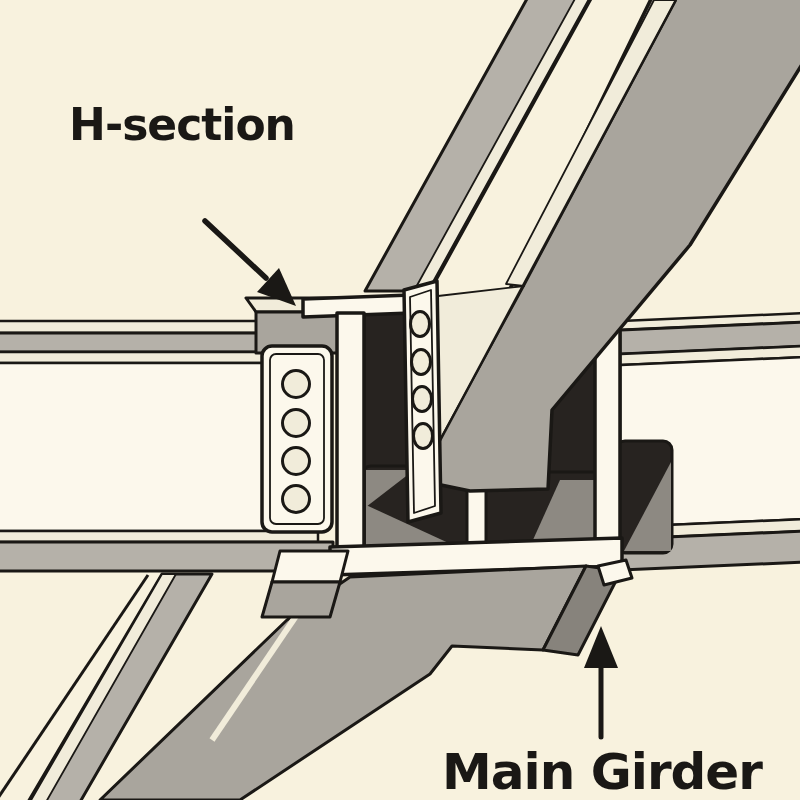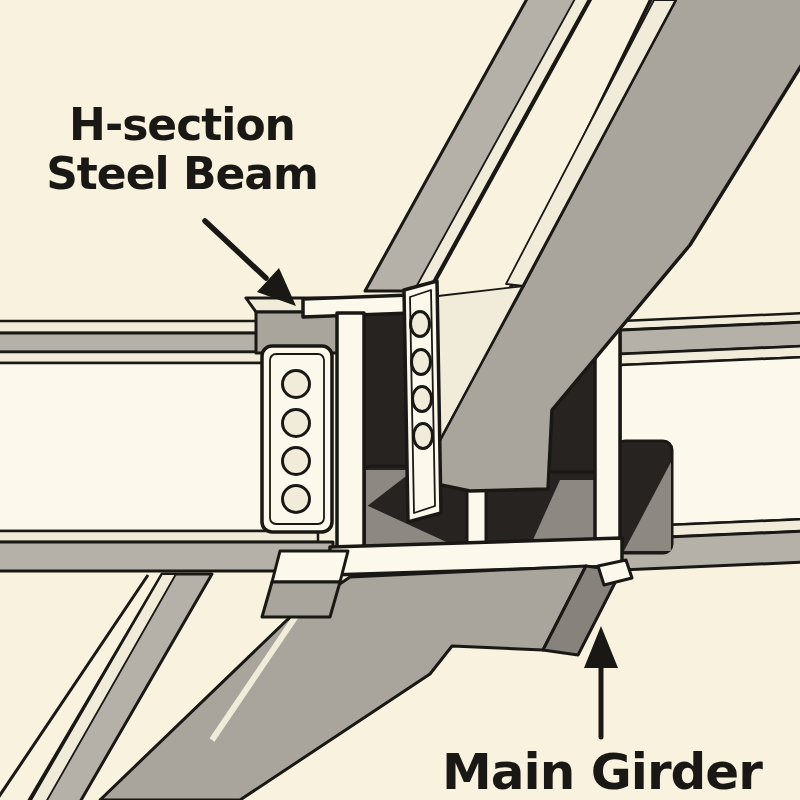--- a/index.html
+++ b/index.html
@@ -131,18 +131,17 @@
       <polygon class="f-ink" points="296,306 257,292 279,268"></polygon>
     </g>
     <g>
       <line x1="601" y1="737" x2="601" y2="648" stroke="var(--outline)" stroke-width="5" stroke-linecap="round"></line>
       <polygon class="f-ink" points="601,626 584,668 618,668"></polygon>
     </g>
   </svg>
 
   <div id="label-beam" class="label">
     <span>H-section</span>
-    <span>Steel Beam</span>
   </div>
   <div id="label-girder" class="label">
     <span>Main Girder</span>
   </div>
 </div>
 
 </body></html>

